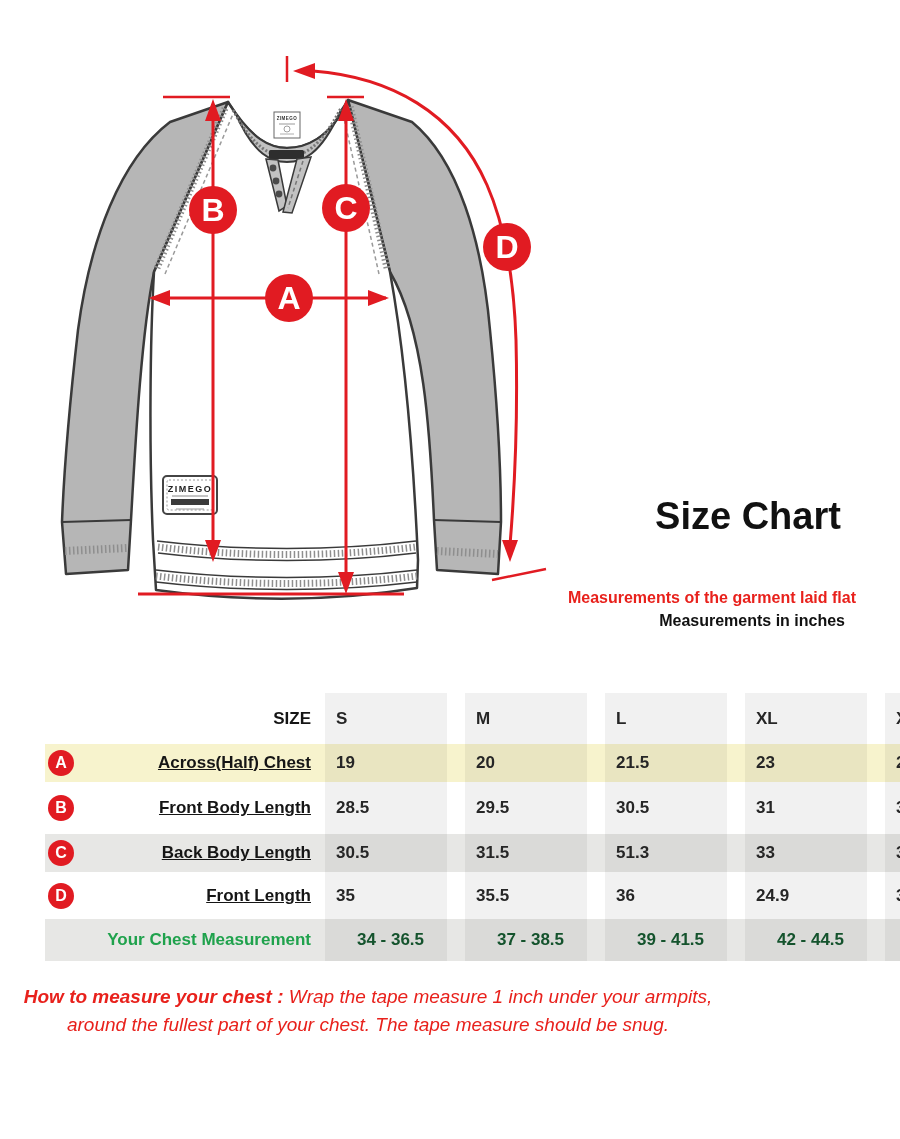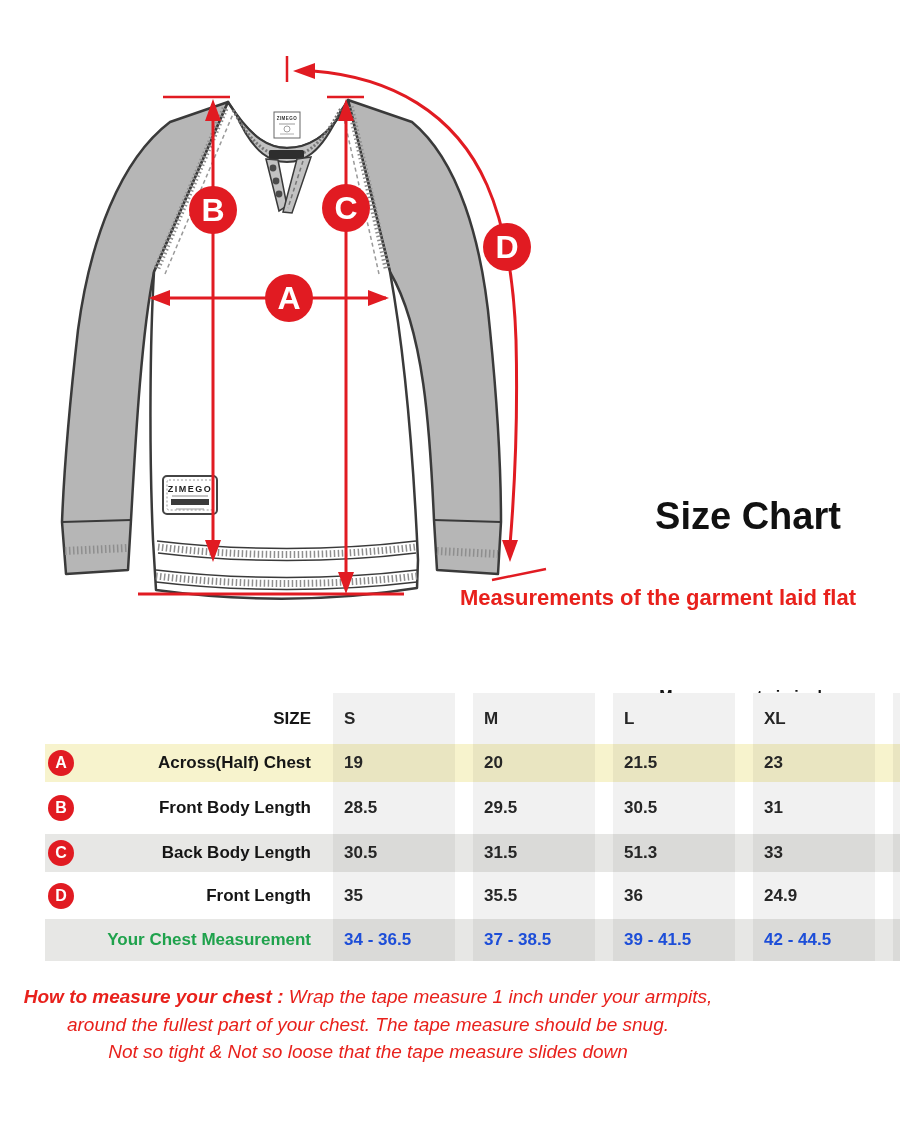--- a/index.html
+++ b/index.html
@@ -8,50 +8,50 @@
     font-family:"Liberation Sans","DejaVu Sans",sans-serif;overflow:hidden;
   }
   .abs{position:absolute;}
 
   
   .title-block{left:617px;top:496px;width:262px;text-align:center;}
   .title-main{font-size:38px;font-weight:bold;color:#111;letter-spacing:0;line-height:40px;text-align:center;}
   .title-sub{font-size:27px;font-weight:bold;color:#e8211c;line-height:30px;}
 
   .flat-note{top:584px;right:44px;width:470px;text-align:right;
-    color:#e8211c;font-size:22px;font-weight:bold;line-height:27px;}
-
-  .units-note{top:688px;right:55px;color:#111;font-size:16px;font-weight:bold;}
+    color:#e8211c;font-size:16px;font-weight:bold;line-height:27px;}
+
+  .units-note{top:612px;right:55px;color:#111;font-size:16px;font-weight:bold;}
 
   
   .size-table{left:45px;top:693px;width:810px;border-collapse:collapse;table-layout:fixed;}
   .size-table td{vertical-align:middle;font-weight:bold;font-size:17px;color:#262626;}
-  .size-table .lbl{width:265px;text-align:right;padding-right:22px;color:#151515;}
+  .size-table .lbl{width:265px;text-align:right;padding-right:14px;color:#151515;}
   .size-table .val{width:109px;padding-left:11px;
       background-color:rgba(0,0,0,0.055);
       background-clip:padding-box;border-right:19px solid transparent;}
   .size-table .val.last{border-right:10px solid transparent;}
   .size-table tr.hdr  td{height:49px;}
   .size-table tr.r-a  td{height:36px;}
   .size-table tr.r-b  td{height:50px;}
   .size-table tr.r-c  td{height:36px;}
   .size-table tr.r-d  td{height:45px;}
   .size-table tr.r-ch td{height:40px;margin-left:32px;}
   tr.hdr{background:#ffffff;}
   tr.r-a{background:#f7f3cd;}
   tr.r-b,tr.r-d{background:#ffffff;}
   tr.r-c,tr.r-ch{background:#e7e7e5;}
-  tr.r-ch td{color:#1d4ed8;}
+  tr.r-ch td{color:#14532d;text-align:center;}
   tr.r-ch .lbl{color:#1fa24c;}
 
   .lblwrap{display:flex;align-items:center;justify-content:space-between;}
   .badge{display:inline-flex;align-items:center;justify-content:center;
     width:26px;height:26px;border-radius:50%;background:#e11b22;color:#fff;
     font-size:16px;font-weight:bold;flex:0 0 26px;margin-left:2px;}
-  .lbltext{flex:1;text-align:right;}
+  .lbltext{flex:1;text-align:right;text-decoration:underline;}
 </style>
 </head>
 <body>
 
 <svg class="abs" style="left:0;top:0;" width="900" height="660" viewBox="0 0 900 660">
 
   <g>
     <path d="M228,102 L170,122 C120,160 90,240 78,330 C70,400 64,470 62,522 L66,574 L128,570 L131,520 C136,430 142,330 154,272 Z" fill="#b6b6b6" stroke="#3a3a3a" stroke-width="2.5" stroke-linejoin="round"></path>
     <path d="M348,100 L412,122 C458,160 482,240 490,330 C497,400 501,470 501,522 L498,574 L437,570 L434,520 C430,430 424,330 390,272 Z" fill="#b6b6b6" stroke="#3a3a3a" stroke-width="2.5" stroke-linejoin="round"></path>
 
@@ -241,14 +241,13 @@
     <td class="val">39 - 41.5</td>
     <td class="val">42 - 44.5</td>
     <td class="val last">45 - 47.5</td>
   </tr>
 </tbody>
   </table>
 
 <div class="abs" style="top:983px;left:0;width:736px;text-align:center;color:#e8211c;font-size:19px;font-style:italic;line-height:27.5px;">
   <div><span style="font-weight:bold">How to measure your chest :</span><span> Wrap the tape measure 1 inch under your armpits,</span></div>
   <div>around the fullest part of your chest. The tape measure should be snug.</div>
-  <div>Not so tight &amp; Not so loose that the tape measure slides down</div>
 </div>
 
 </body></html>

